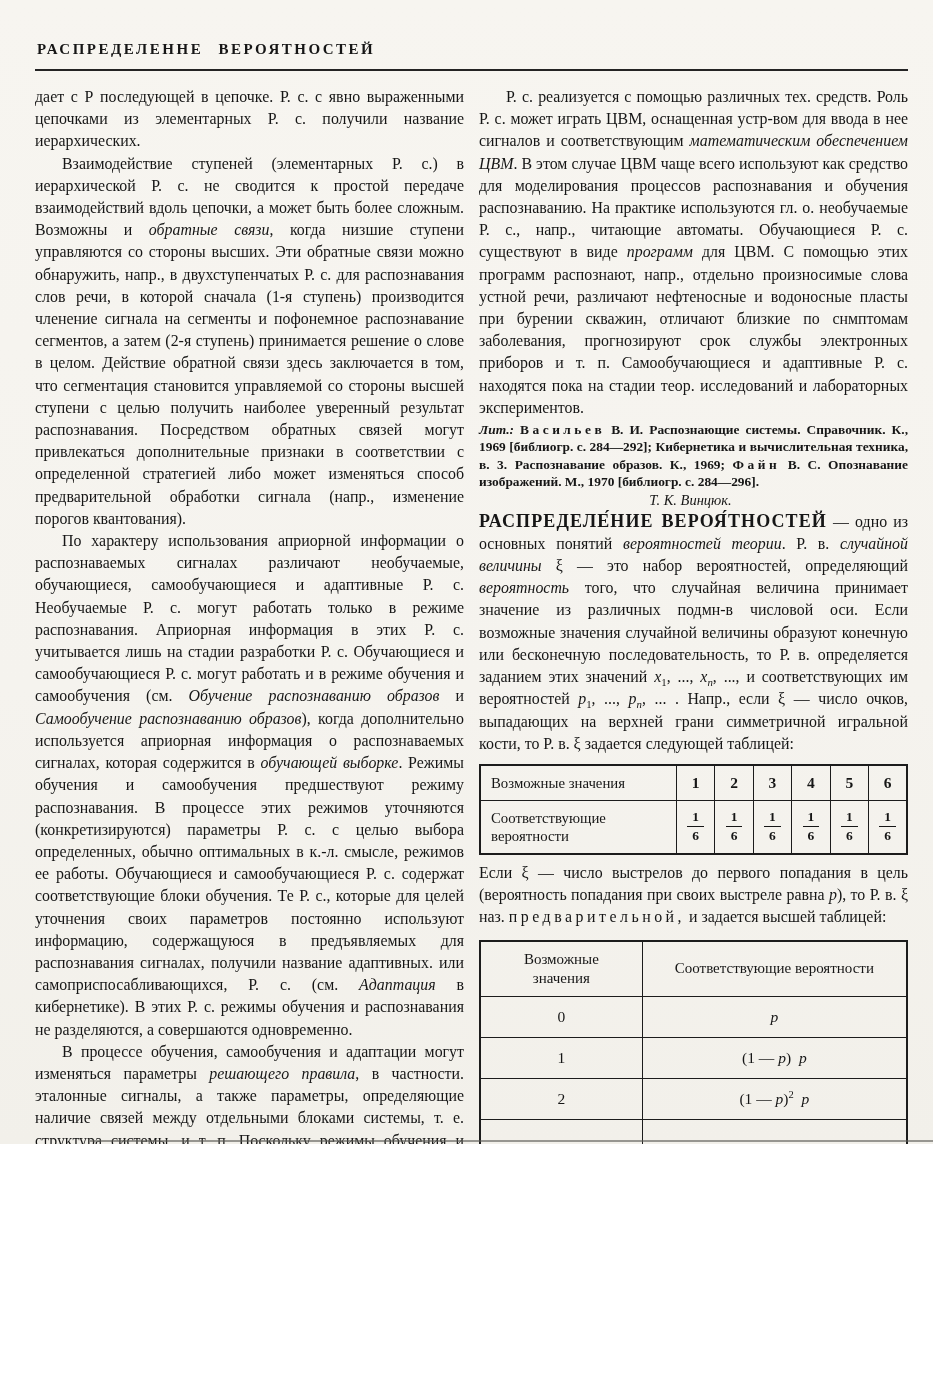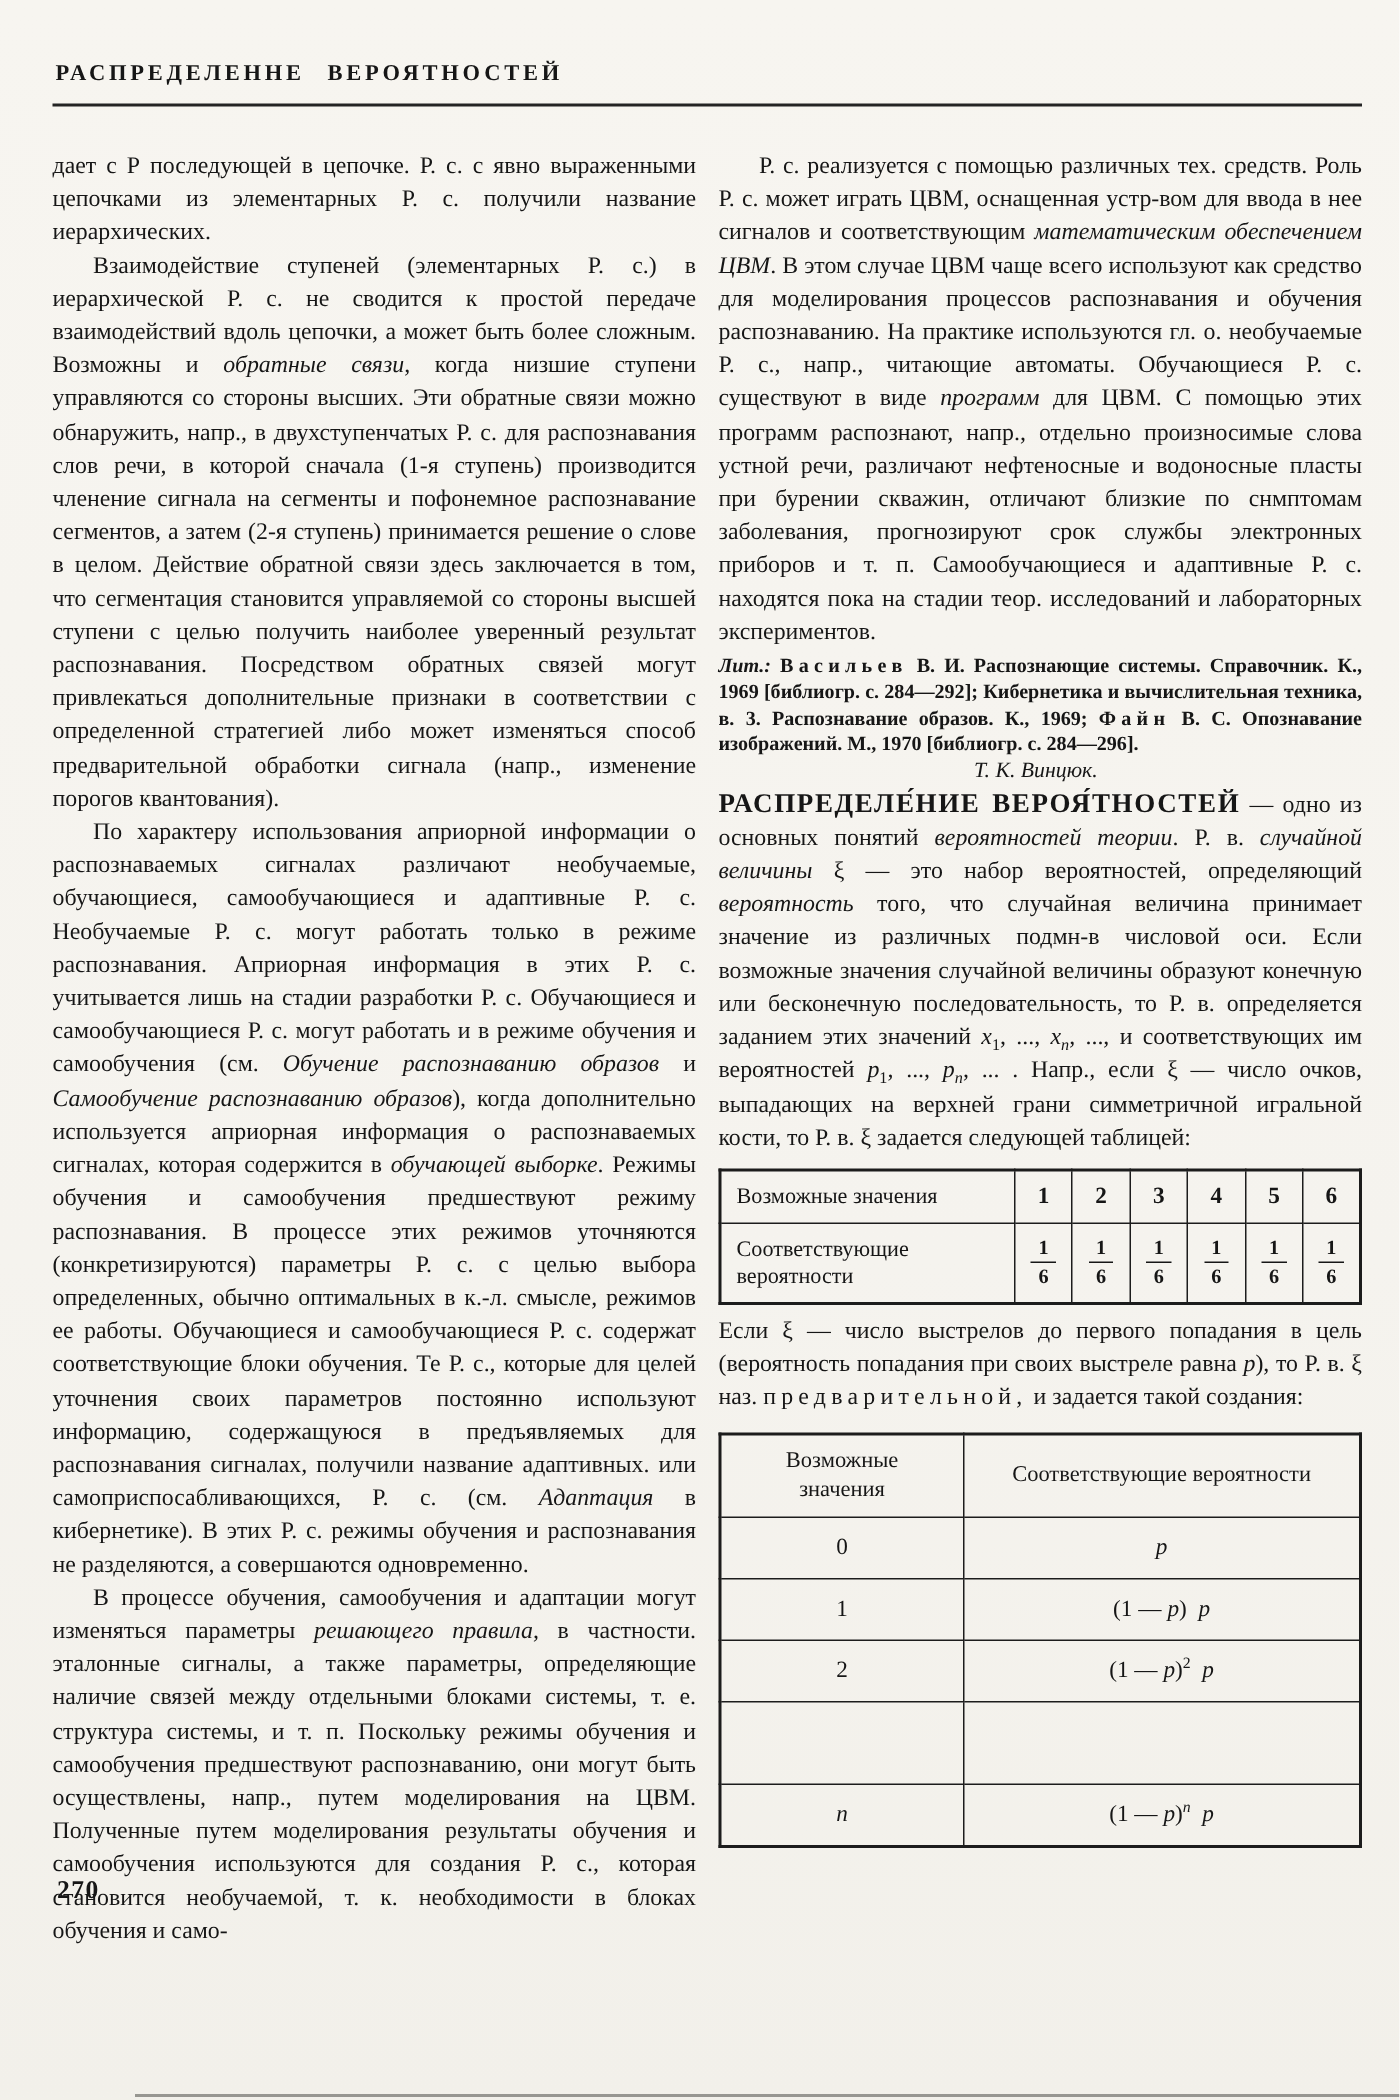--- a/index.html
+++ b/index.html
@@ -1,35 +1,35 @@
 <!DOCTYPE html>
 <html><head>
 <meta charset="utf-8">
 <style>
   html,body{margin:0;padding:0;}
   .page{
     position:relative;
-    width:933px;height:1400px;
+    width:933px;height:1144px;
     background:linear-gradient(180deg,#f7f5f0 0%,#f5f3ee 60%,#f2f0ea 100%);
     color:#161616;
     font-family:"Liberation Serif","DejaVu Serif",serif;
     overflow:hidden;
   }
   .running-head{
     position:absolute;left:37px;top:41px;
     font-size:15px;font-weight:bold;
     letter-spacing:2.5px;word-spacing:9px;
   }
   .head-rule{
     position:absolute;left:35px;top:69px;width:873px;height:2px;
     background:#242424;
   }
   .columns{
     position:absolute;left:35px;top:86px;width:873px;
-    display:flex;gap:15px;align-items:flex-start;margin-top:14px;
+    display:flex;gap:15px;align-items:flex-start;
   }
   .col{width:429px;flex:0 0 429px;}
   .para{
     margin:0;
     font-size:15.9px;line-height:22.2px;
     text-align:justify;
     text-justify:inter-word;
   }
   .para.ind{text-indent:27px;}
   .it{font-style:italic;}
@@ -97,21 +97,21 @@
               <td class="label">Соответствующие вероятности</td>
               <td class="num"><span class="frac"><span class="fn">1</span><span class="fd">6</span></span></td>
               <td class="num"><span class="frac"><span class="fn">1</span><span class="fd">6</span></span></td>
               <td class="num"><span class="frac"><span class="fn">1</span><span class="fd">6</span></span></td>
               <td class="num"><span class="frac"><span class="fn">1</span><span class="fd">6</span></span></td>
               <td class="num"><span class="frac"><span class="fn">1</span><span class="fd">6</span></span></td>
               <td class="num"><span class="frac"><span class="fn">1</span><span class="fd">6</span></span></td>
             </tr>
           </tbody>
         </table>
-        <p class="para"><span>Если ξ — число выстрелов до первого попадания в цель (вероятность попадания при своих выстреле равна </span><span class="it">p</span><span>), то Р. в. ξ наз. </span><span class="lsp">предварительной,</span><span> и задается такой создания:</span></p>
+        <p class="para"><span>Если ξ — число выстрелов до первого попадания в цель (вероятность попадания при своих выстреле равна </span><span class="it">p</span><span>), то Р. в. ξ наз. </span><span class="lsp">предварительной,</span><span> и задается высшей таблицей:</span></p>
         <table class="t2">
           <tbody>
             <tr>
               <th class="c1">Возможные значения</th>
               <th>Соответствующие вероятности</th>
             </tr>
             <tr>
               <td class="c1"><span>0</span></td>
               <td><span class="it">p</span></td>
             </tr>

